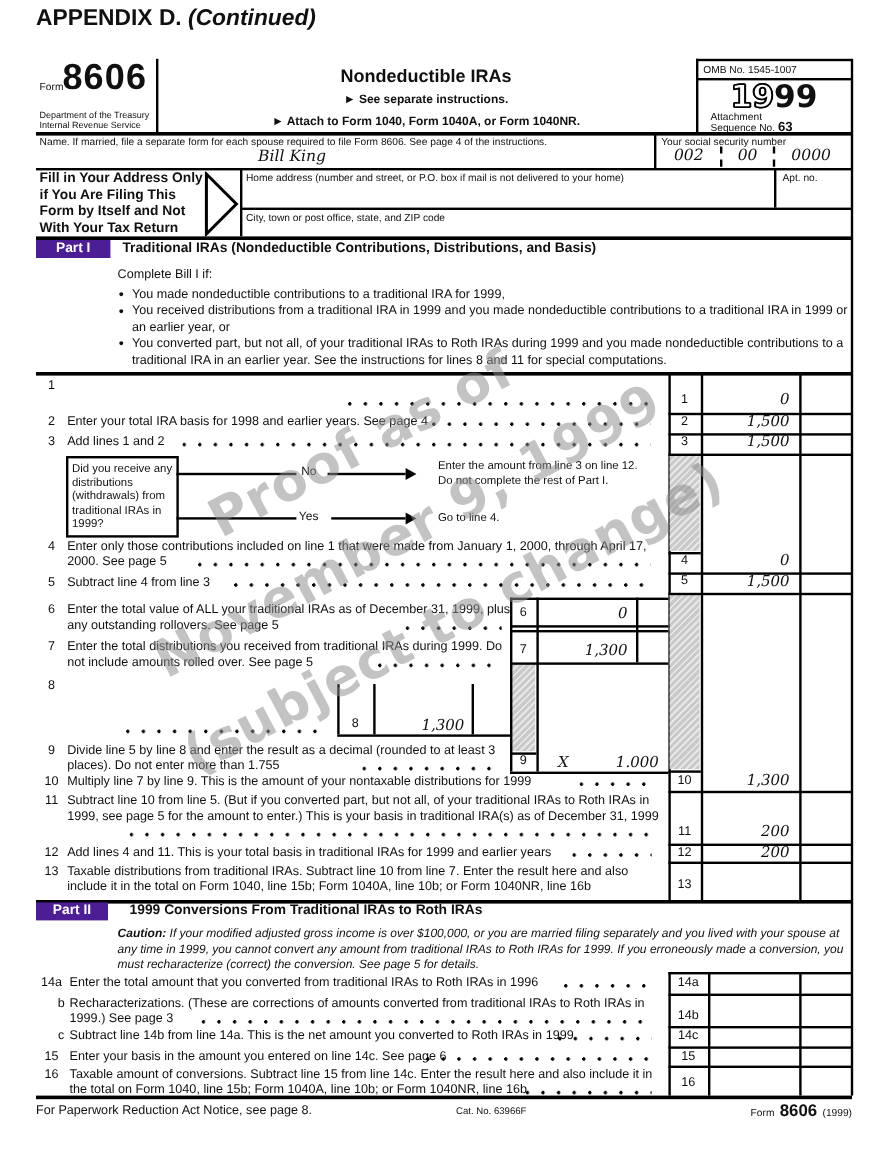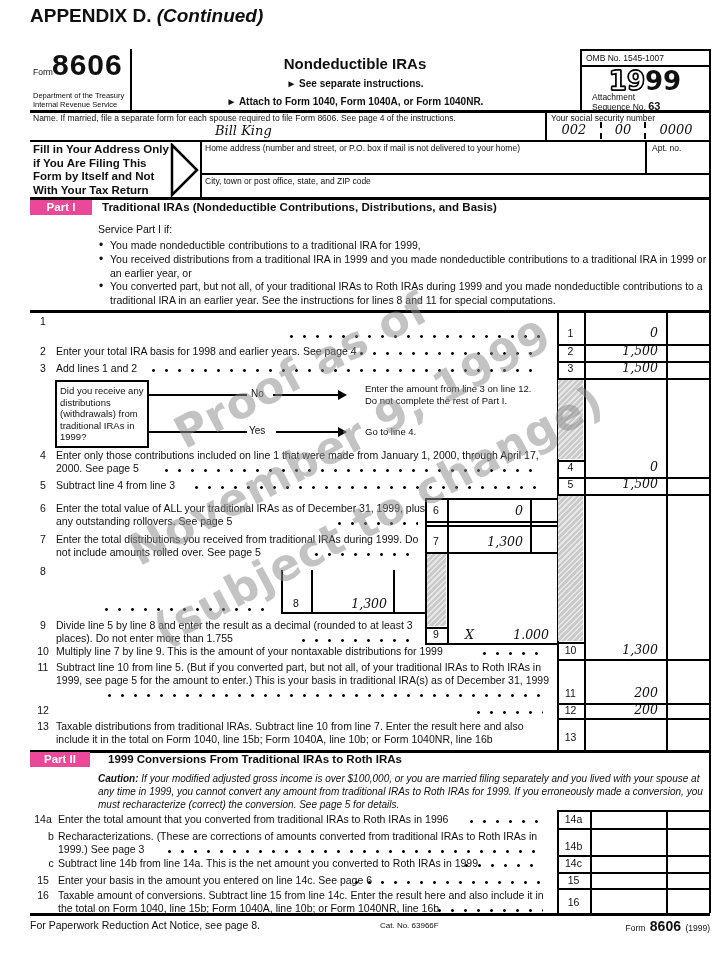--- a/index.html
+++ b/index.html
@@ -15,21 +15,21 @@
   .num{font-size:10.5px;text-align:center}
   .val{font-family:"DejaVu Serif",serif;font-style:italic;font-size:12.5px;text-align:right;white-space:nowrap}
   .hand{font-family:"DejaVu Serif",serif;font-style:italic;font-size:13px;white-space:nowrap}
   .dots{position:absolute;height:3px;
         background-image:radial-gradient(circle at 1.5px 1.5px,#000 1.2px,transparent 1.6px);
         background-size:13px 3px;background-repeat:repeat-x}
   .gray{position:absolute;background-color:#cacaca;
         background-image:repeating-linear-gradient(135deg,rgba(255,255,255,.55) 0 1.5px,transparent 1.5px 4px)}
   .tri{position:absolute;width:0;height:0;border-top:5px solid transparent;
        border-bottom:5px solid transparent;border-left:9px solid #000}
-  .partbar{position:absolute;background:#ec4899;color:#fff;font-weight:bold;font-size:11.5px;
+  .partbar{position:absolute;background:#4c1d95;color:#fff;font-weight:bold;font-size:11.5px;
            text-align:center;line-height:15px}
   .ptitle{position:absolute;font-weight:bold;font-size:11.5px;white-space:nowrap}
   .bullet{position:absolute;font-size:10.5px;line-height:13.5px}
   .bullet::before{content:"\2022";position:absolute;left:-11px;font-size:12px}
   .wm{position:absolute;left:55px;top:320px;width:570px;text-align:center;
       transform:rotate(-28deg);transform-origin:center;z-index:6;pointer-events:none;
       font-family:"DejaVu Sans",sans-serif;font-weight:bold;font-size:44px;line-height:82px;
       color:#8e8e8e;opacity:.52;letter-spacing:1px;white-space:nowrap}
   .y-o{color:#fff;-webkit-text-stroke:1.3px #000;
        text-shadow:-1px 0 #000,1px 0 #000,0 -1px #000,0 1px #000}
@@ -105,21 +105,21 @@
   <svg class="a" style="left:170px;top:143px" width="30" height="54" viewBox="0 0 30 54">
     <polygon points="2,2 27,27 2,52" fill="#fff" stroke="#000" stroke-width="2.5"></polygon>
   </svg>
   <div class="a lbl" style="left:205px;top:143px;width:430px">Home address (number and street, or P.O. box if mail is not delivered to your home)</div>
   <div class="a lbl" style="left:652px;top:143px">Apt. no.</div>
   <div class="a lbl" style="left:205px;top:176px;width:430px">City, town or post office, state, and ZIP code</div>
 
   <div class="partbar" style="left:30px;top:200px;width:62px;height:15px">Part I</div>
   <div class="ptitle" style="left:102px;top:201px">Traditional IRAs (Nondeductible Contributions, Distributions, and Basis)</div>
 
-  <div class="a txt" style="left:98px;top:223px">Service Part I if:</div>
+  <div class="a txt" style="left:98px;top:223px">Complete Bill I if:</div>
   <div class="bullet" style="left:110px;top:239px;width:600px">You made nondeductible contributions to a traditional IRA for 1999,</div>
   <div class="bullet" style="left:110px;top:253px;width:600px">You received distributions from a traditional IRA in 1999 and you made nondeductible contributions to a traditional IRA in 1999 or an earlier year, or</div>
   <div class="bullet" style="left:110px;top:280px;width:600px">You converted part, but not all, of your traditional IRAs to Roth IRAs during 1999 and you made nondeductible contributions to a traditional IRA in an earlier year. See the instructions for lines 8 and 11 for special computations.</div>
   <div class="hl th" style="left:30px;top:310px;width:680px"></div>
 
   <div class="vl" style="left:557px;top:310px;height:440px"></div>
   <div class="vl" style="left:584px;top:310px;height:440px"></div>
   <div class="vl" style="left:666px;top:310px;height:440px"></div>
 
   <div class="gray" style="left:558px;top:379px;width:25px;height:80px"></div>
@@ -201,20 +201,21 @@
 
   <div class="a num" style="left:33px;top:645px;width:20px">10</div>
   <div class="a txt" style="left:56px;top:645px;width:496px">Multiply line 7 by line 9. This is the amount of your nontaxable distributions for 1999</div>
   <div class="dots" style="left:483px;top:652px;width:60px"></div>
 
   <div class="a num" style="left:33px;top:661px;width:20px">11</div>
   <div class="a txt" style="left:56px;top:661px;width:500px">Subtract line 10 from line 5. (But if you converted part, but not all, of your traditional IRAs to Roth IRAs in 1999, see page 5 for the amount to enter.) This is your basis in traditional IRA(s) as of December 31, 1999</div>
   <div class="dots" style="left:108px;top:694px;width:434px"></div>
 
   <div class="a num" style="left:33px;top:704px;width:20px">12</div>
+  <div class="a txt" style="left:56px;top:704px;width:496px">Add lines 4 and 11. This is your total basis in traditional IRAs for 1999 and earlier years</div>
   <div class="dots" style="left:477px;top:711px;width:66px"></div>
 
   <div class="a num" style="left:33px;top:720px;width:20px">13</div>
   <div class="a txt" style="left:56px;top:720px;width:498px">Taxable distributions from traditional IRAs. Subtract line 10 from line 7. Enter the result here and also include it in the total on Form 1040, line 15b; Form 1040A, line 10b; or Form 1040NR, line 16b</div>
 
   <div class="a num" style="left:557px;top:327px;width:27px">1</div>
   <div class="a val" style="left:584px;top:325px;width:74px;padding-right:8px">0</div>
   <div class="a num" style="left:557px;top:345px;width:27px">2</div>
   <div class="a val" style="left:584px;top:343px;width:74px;padding-right:8px">1,500</div>
   <div class="a num" style="left:557px;top:362px;width:27px">3</div>

